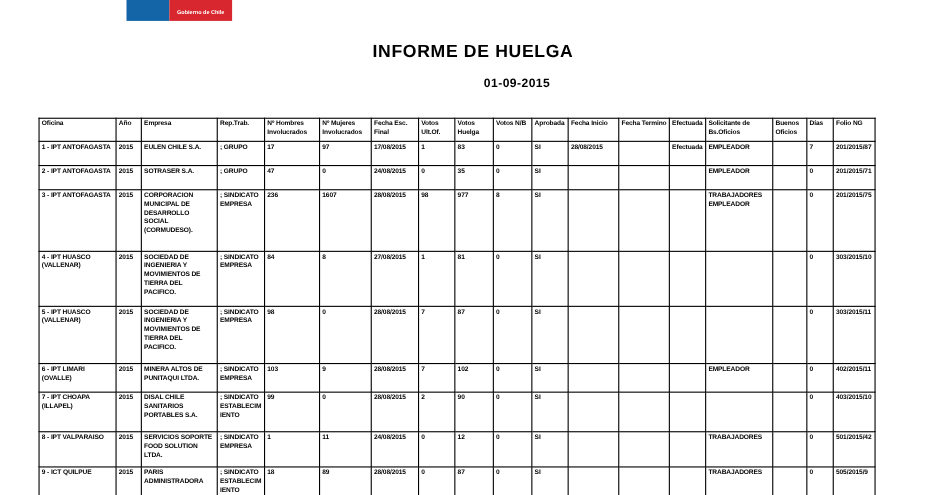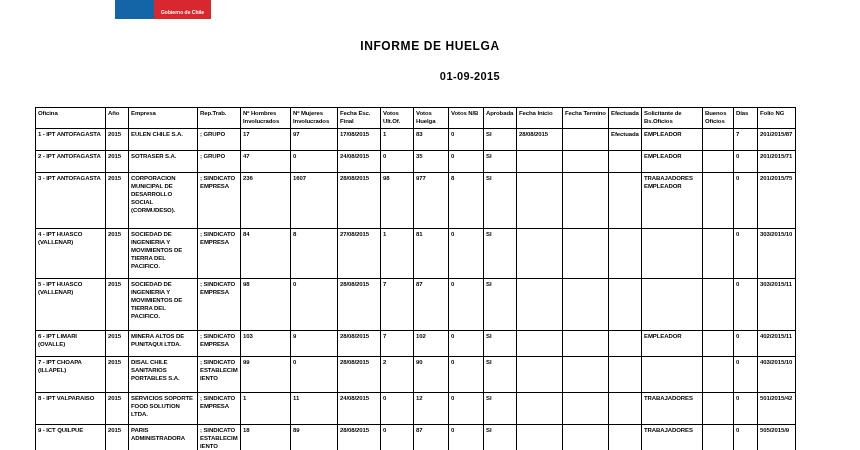--- a/index.html
+++ b/index.html
@@ -40,21 +40,21 @@
     line-height: 1;
     padding-bottom: 4px;
     white-space: nowrap;
   }
   .report-title {
     position: absolute;
     top: 39px;
     left: 0;
     width: 100%;
     text-align: center;
-    font-size: 12px;
+    font-size: 16px;
     font-weight: bold;
     letter-spacing: 0.6px;
   }
   .report-date {
     position: absolute;
     top: 70px;
     left: 0;
     width: 100%;
     text-align: center;
     font-size: 11px;

